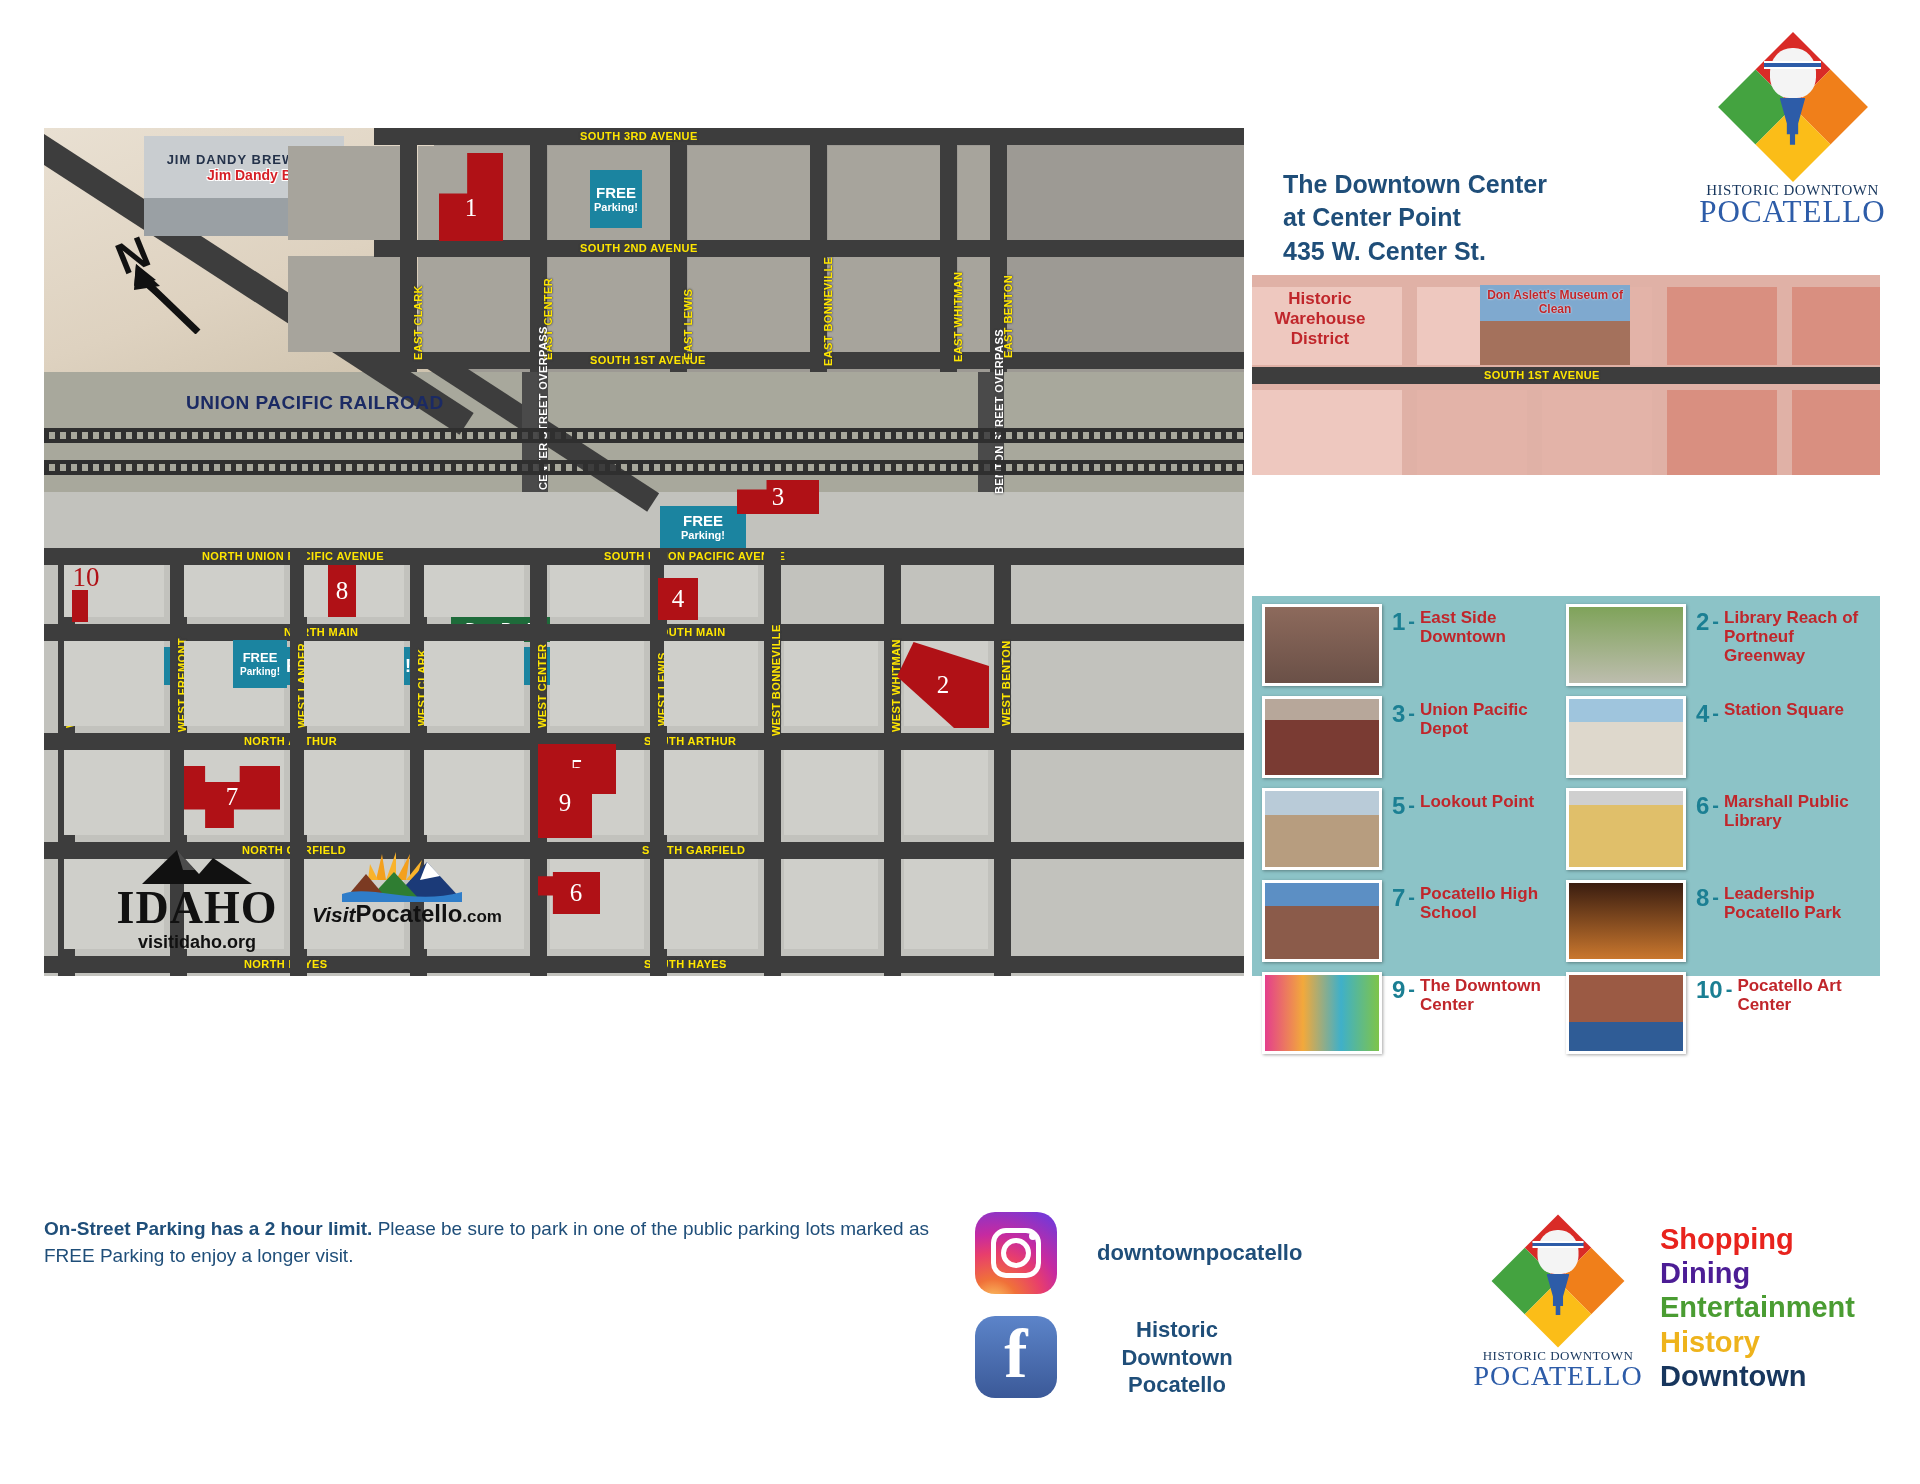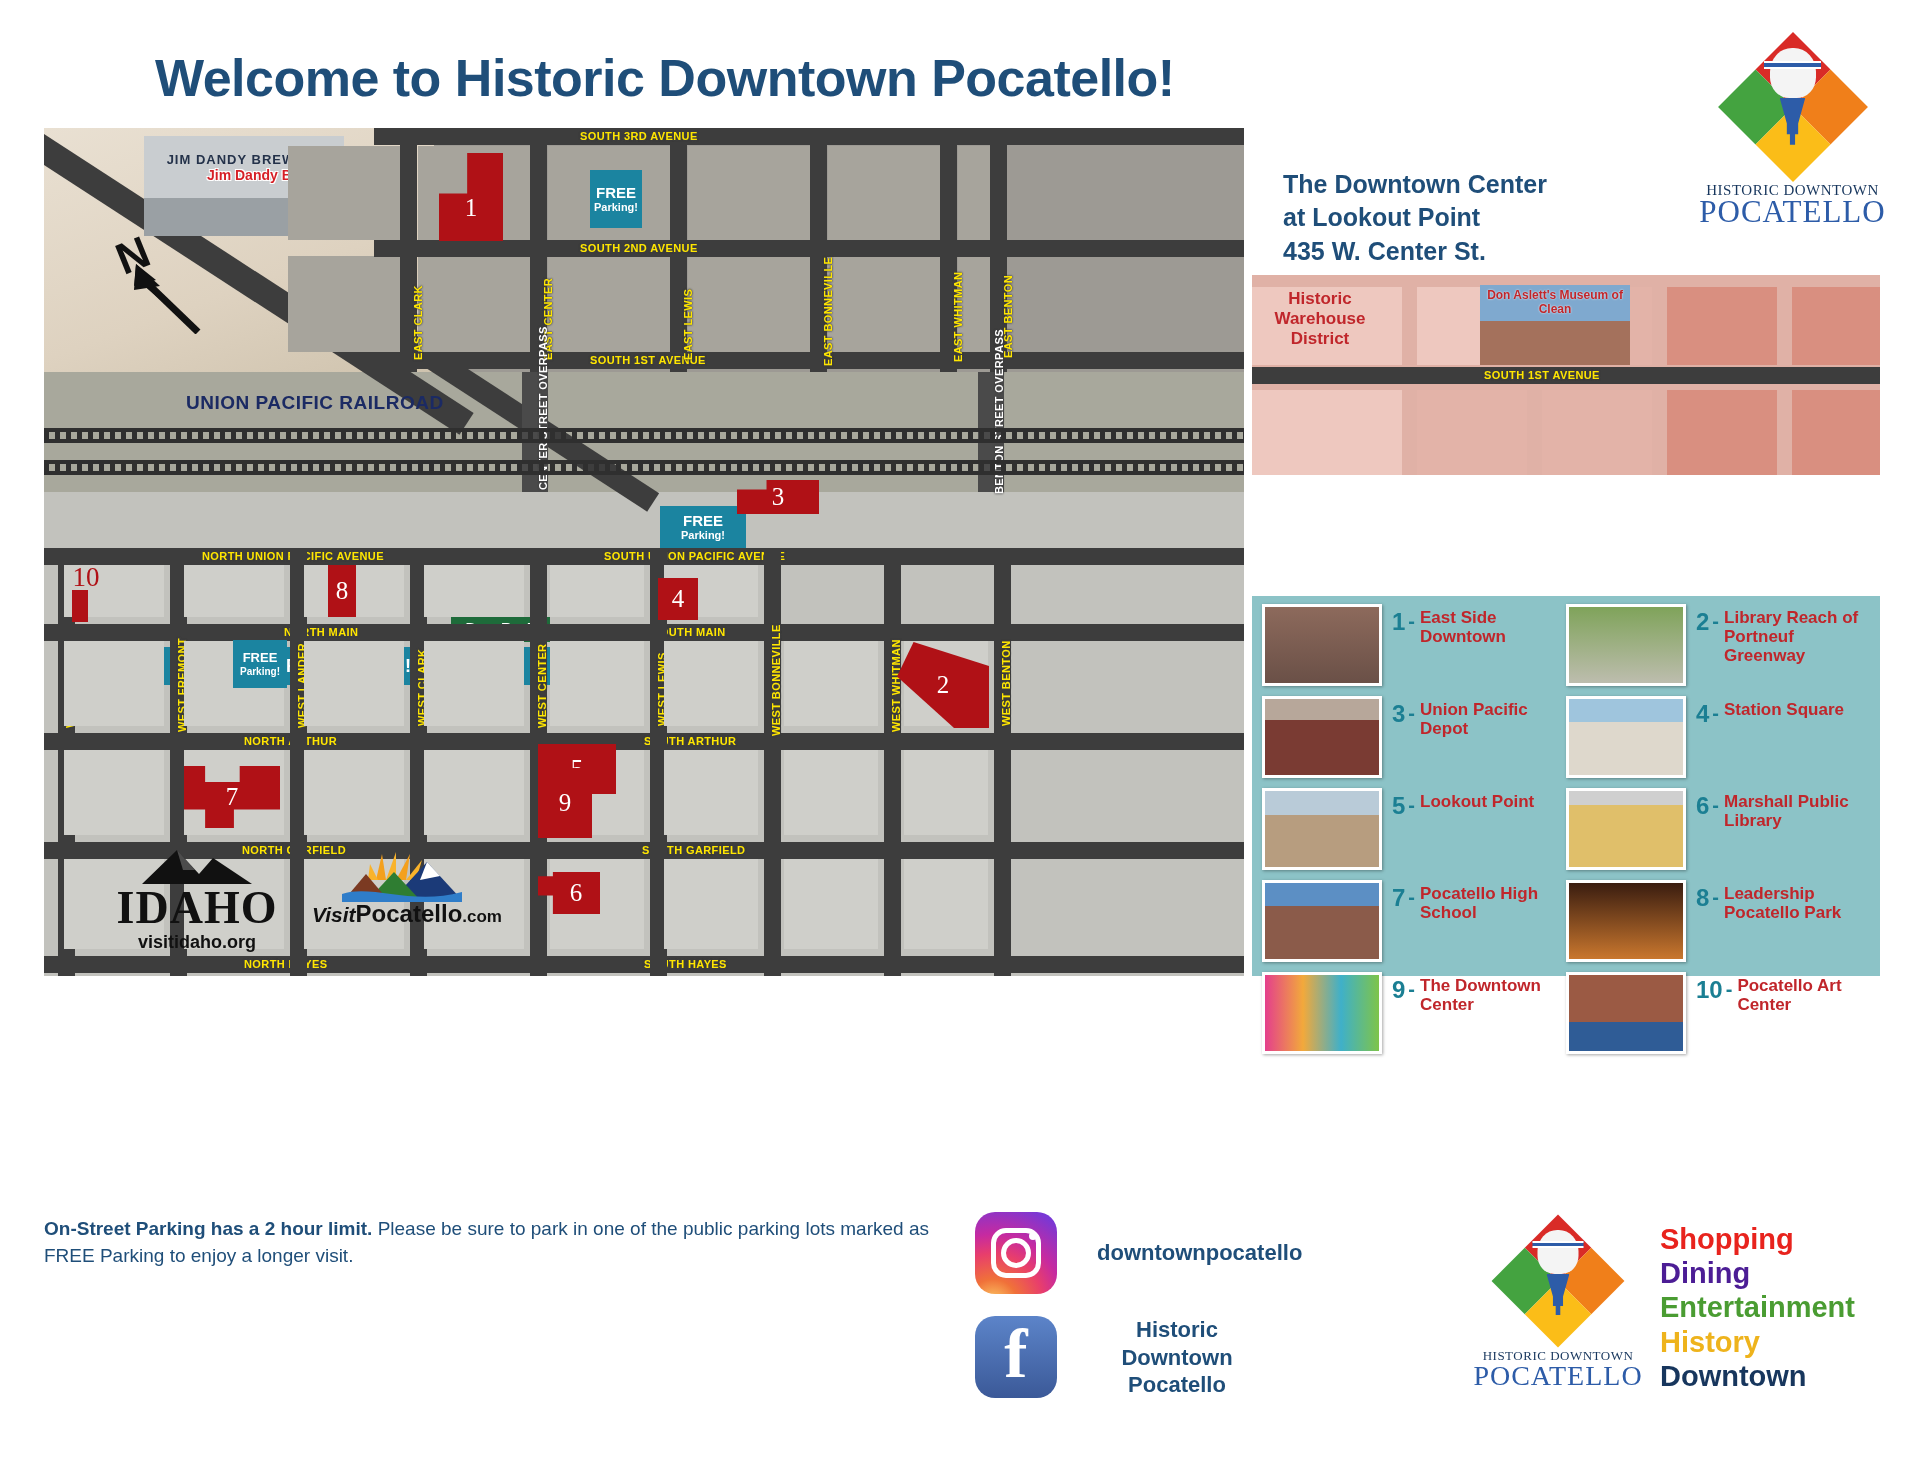--- a/index.html
+++ b/index.html
@@ -173,21 +173,20 @@
     font-size:70px; line-height:76px; text-align:center; }
   .soc-txt { padding-left:40px; font-size:22px; font-weight:bold; color:#1f4e79; line-height:1.25; }
 
   #taglines { position:absolute; left:1660px; top:1222px; }
   #taglines div { font-size:29px; font-weight:bold; line-height:1.18; }
 </style>
 </head>
 <body>
 
 <div id="header">
-  <div id="page-title">Welcome to Historic Downtown Pocatello!</div>
 
   <div class="hdp-logo" style="left:1690px; top:32px; width:205px;">
     <div style="width:150px;height:150px;margin:0 auto;position:relative;">
       <div class="hdp-diamond hdp-rot" style="width:106px;height:106px;position:absolute;left:22px;top:22px;">
         <div class="q q1"></div>
           <div class="q q2"></div>
           <div class="q q3"></div>
           <div class="q q4"></div>
       </div>
       <div class="torch" style="width:46px;height:118px;top:16px;">
@@ -196,21 +195,21 @@
           </div>
         <div class="stem"></div>
       </div>
     </div>
     <div class="hdp-txt1" style="font-size:15px;">HISTORIC DOWNTOWN</div>
     <div class="hdp-txt2" style="font-size:31px;margin-top:-5px;">POCATELLO</div>
   </div>
 
   <div id="contact-block">
     <div>The Downtown Center</div>
-    <div>at Lookout Point</div>
+    <div>at Center Point</div>
     <div>435 W. Center St.</div>
     <div>208-232-7545</div>
     <div>www.historicdowntownpocatello.com</div>
   </div>
 </div>
 
 <div id="map">
 
   <div id="upper-photos"></div>
   <div id="railway-band"></div>

